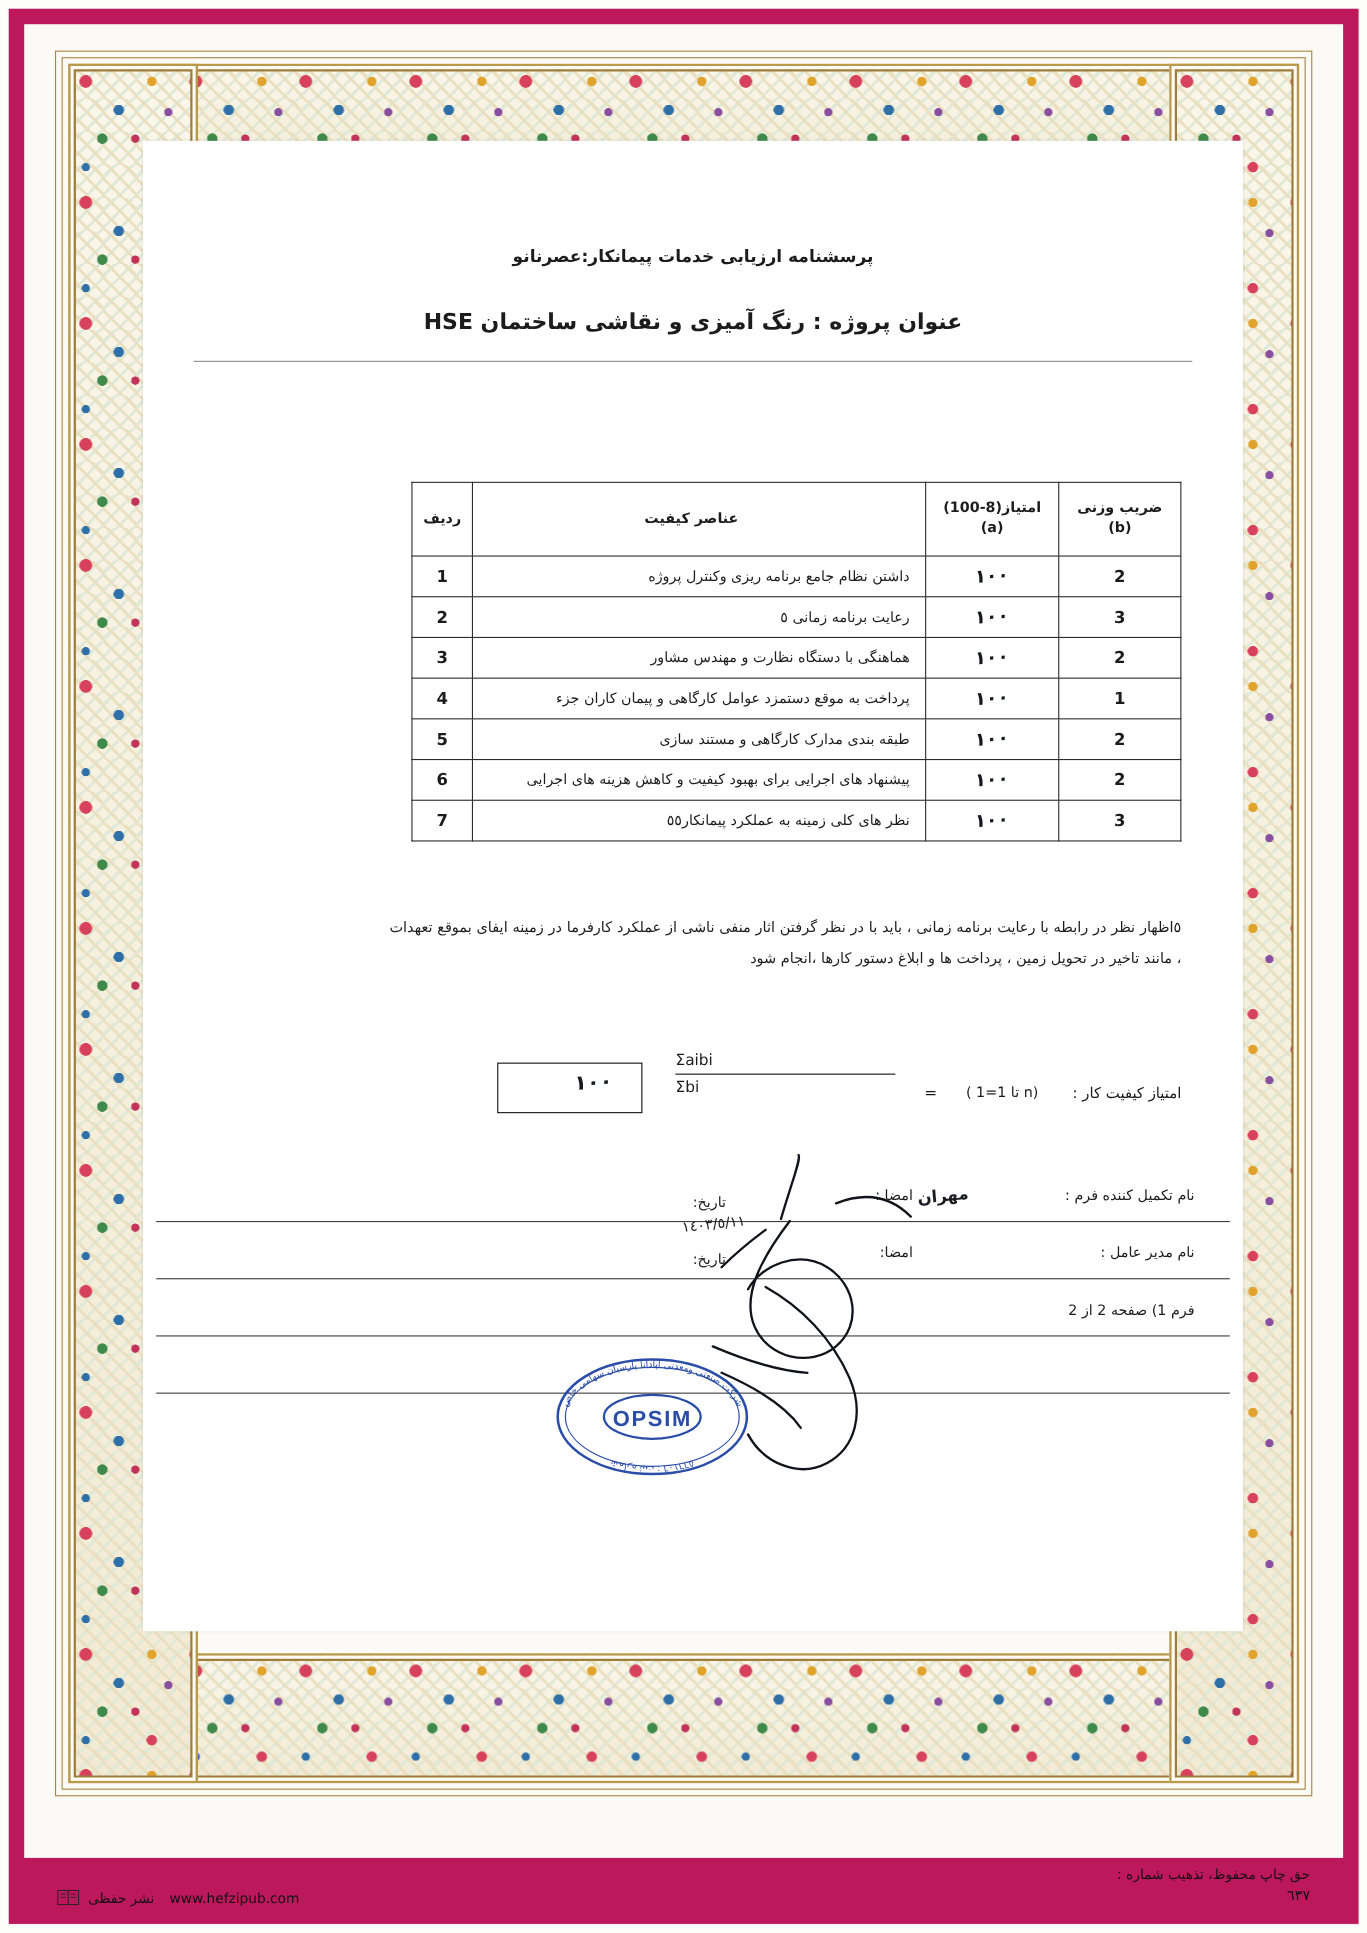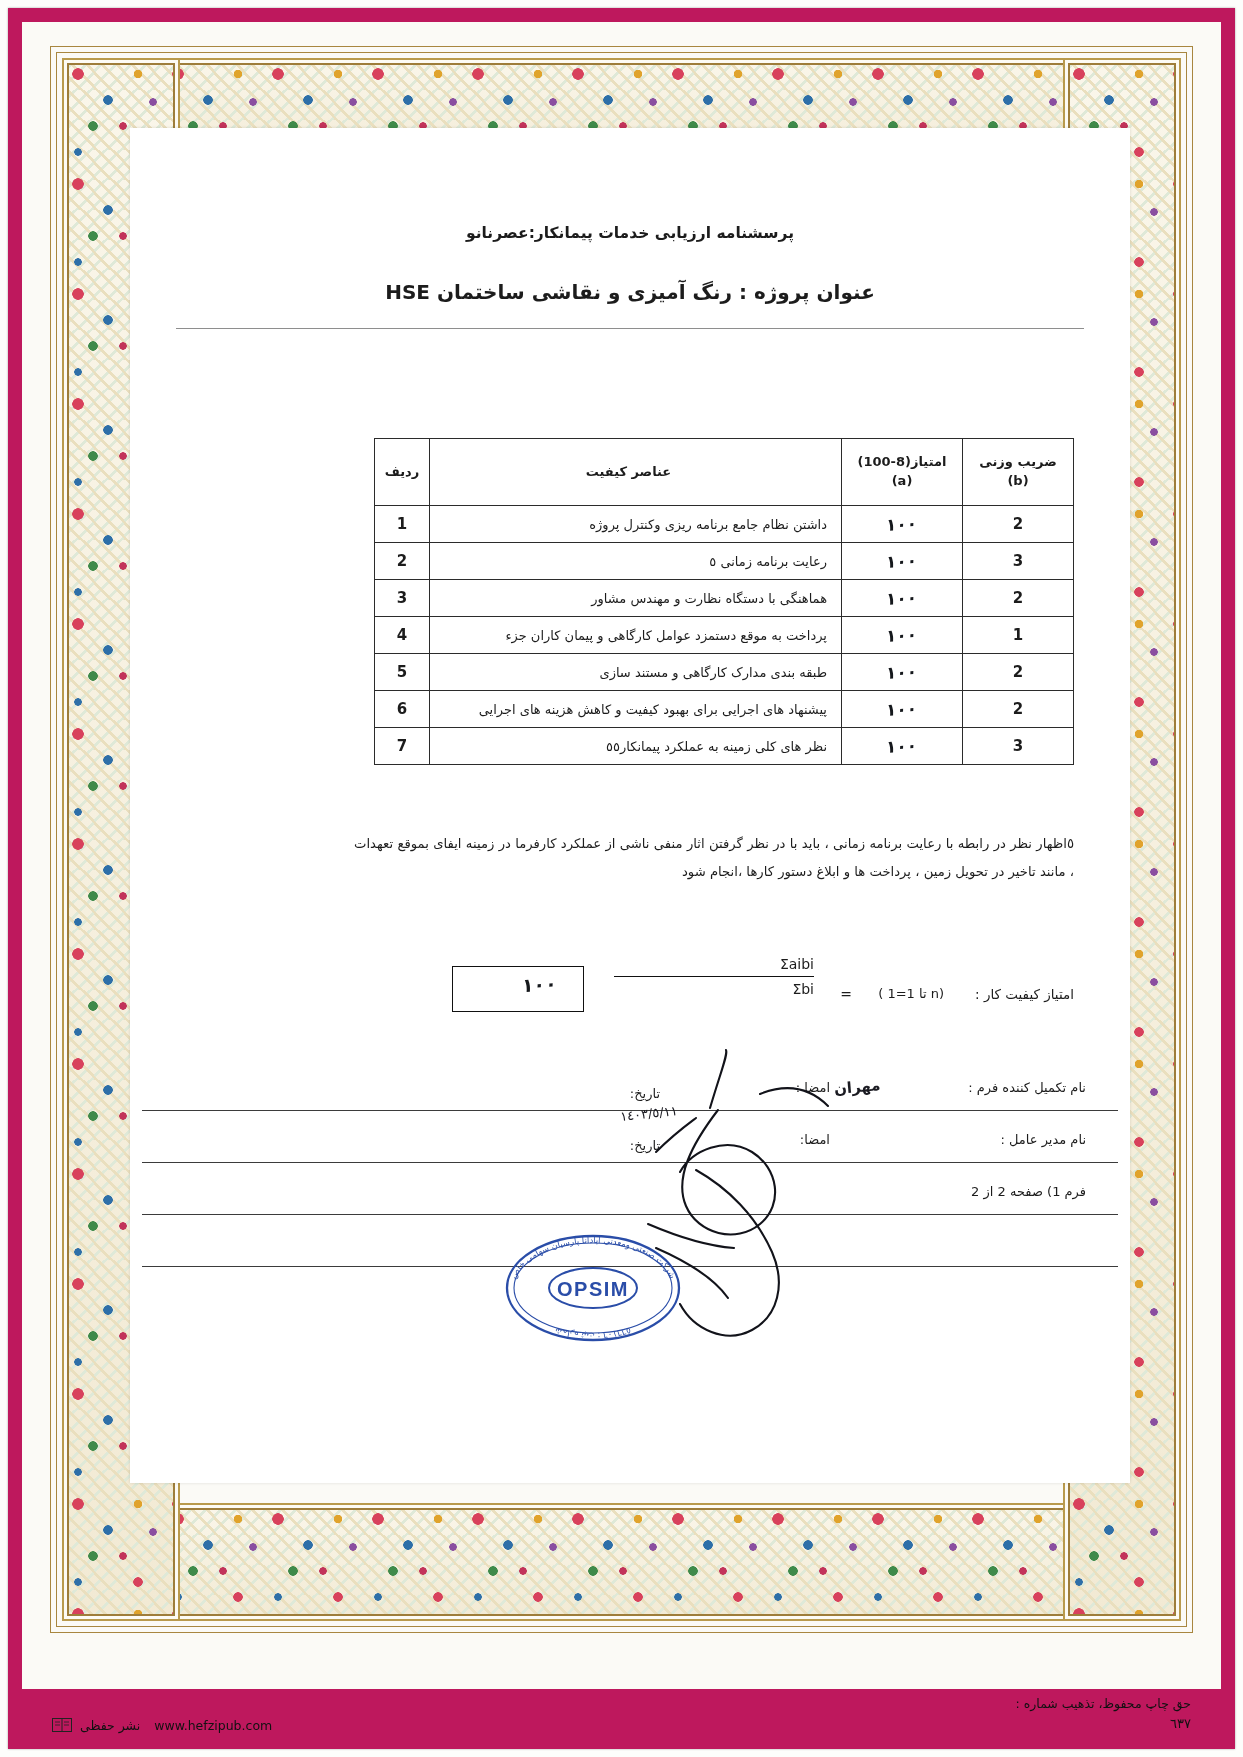--- a/index.html
+++ b/index.html
@@ -87,21 +87,21 @@
   
   .note{position:absolute;right:56px;width:720px;font-size:13.2px;
         line-height:2.1;text-align:justify;}
   .note-1{top:672px;margin-top:30px;}
   .note-2{top:752px;}
 
   
   .formula{position:absolute;top:820px;right:56px;width:700px;height:110px;}
   .f-label{position:absolute;right:0;top:38px;font-size:13.5px;}
   .f-range{position:absolute;right:130px;top:38px;font-size:13px;direction:ltr;}
-  .f-frac{position:absolute;right:260px;top:8px;width:200px;text-align:right;
+  .f-frac{position:absolute;right:260px;top:8px;width:200px;text-align:left;
       direction:ltr;font-size:14px;}
   .f-frac .bar{border-top:1px solid #111;margin:4px 0;}
   .f-box{position:absolute;right:490px;top:18px;width:130px;height:44px;
       border:1.4px solid #111;}
   .f-box .hand{position:absolute;right:26px;top:6px;font-size:19px;}
 
   
   .sig-line{position:absolute;left:12px;right:12px;border-top:1px solid #3b3b3b;}
   .sl1{top:982px;}
   .sl2{top:1034px;}

